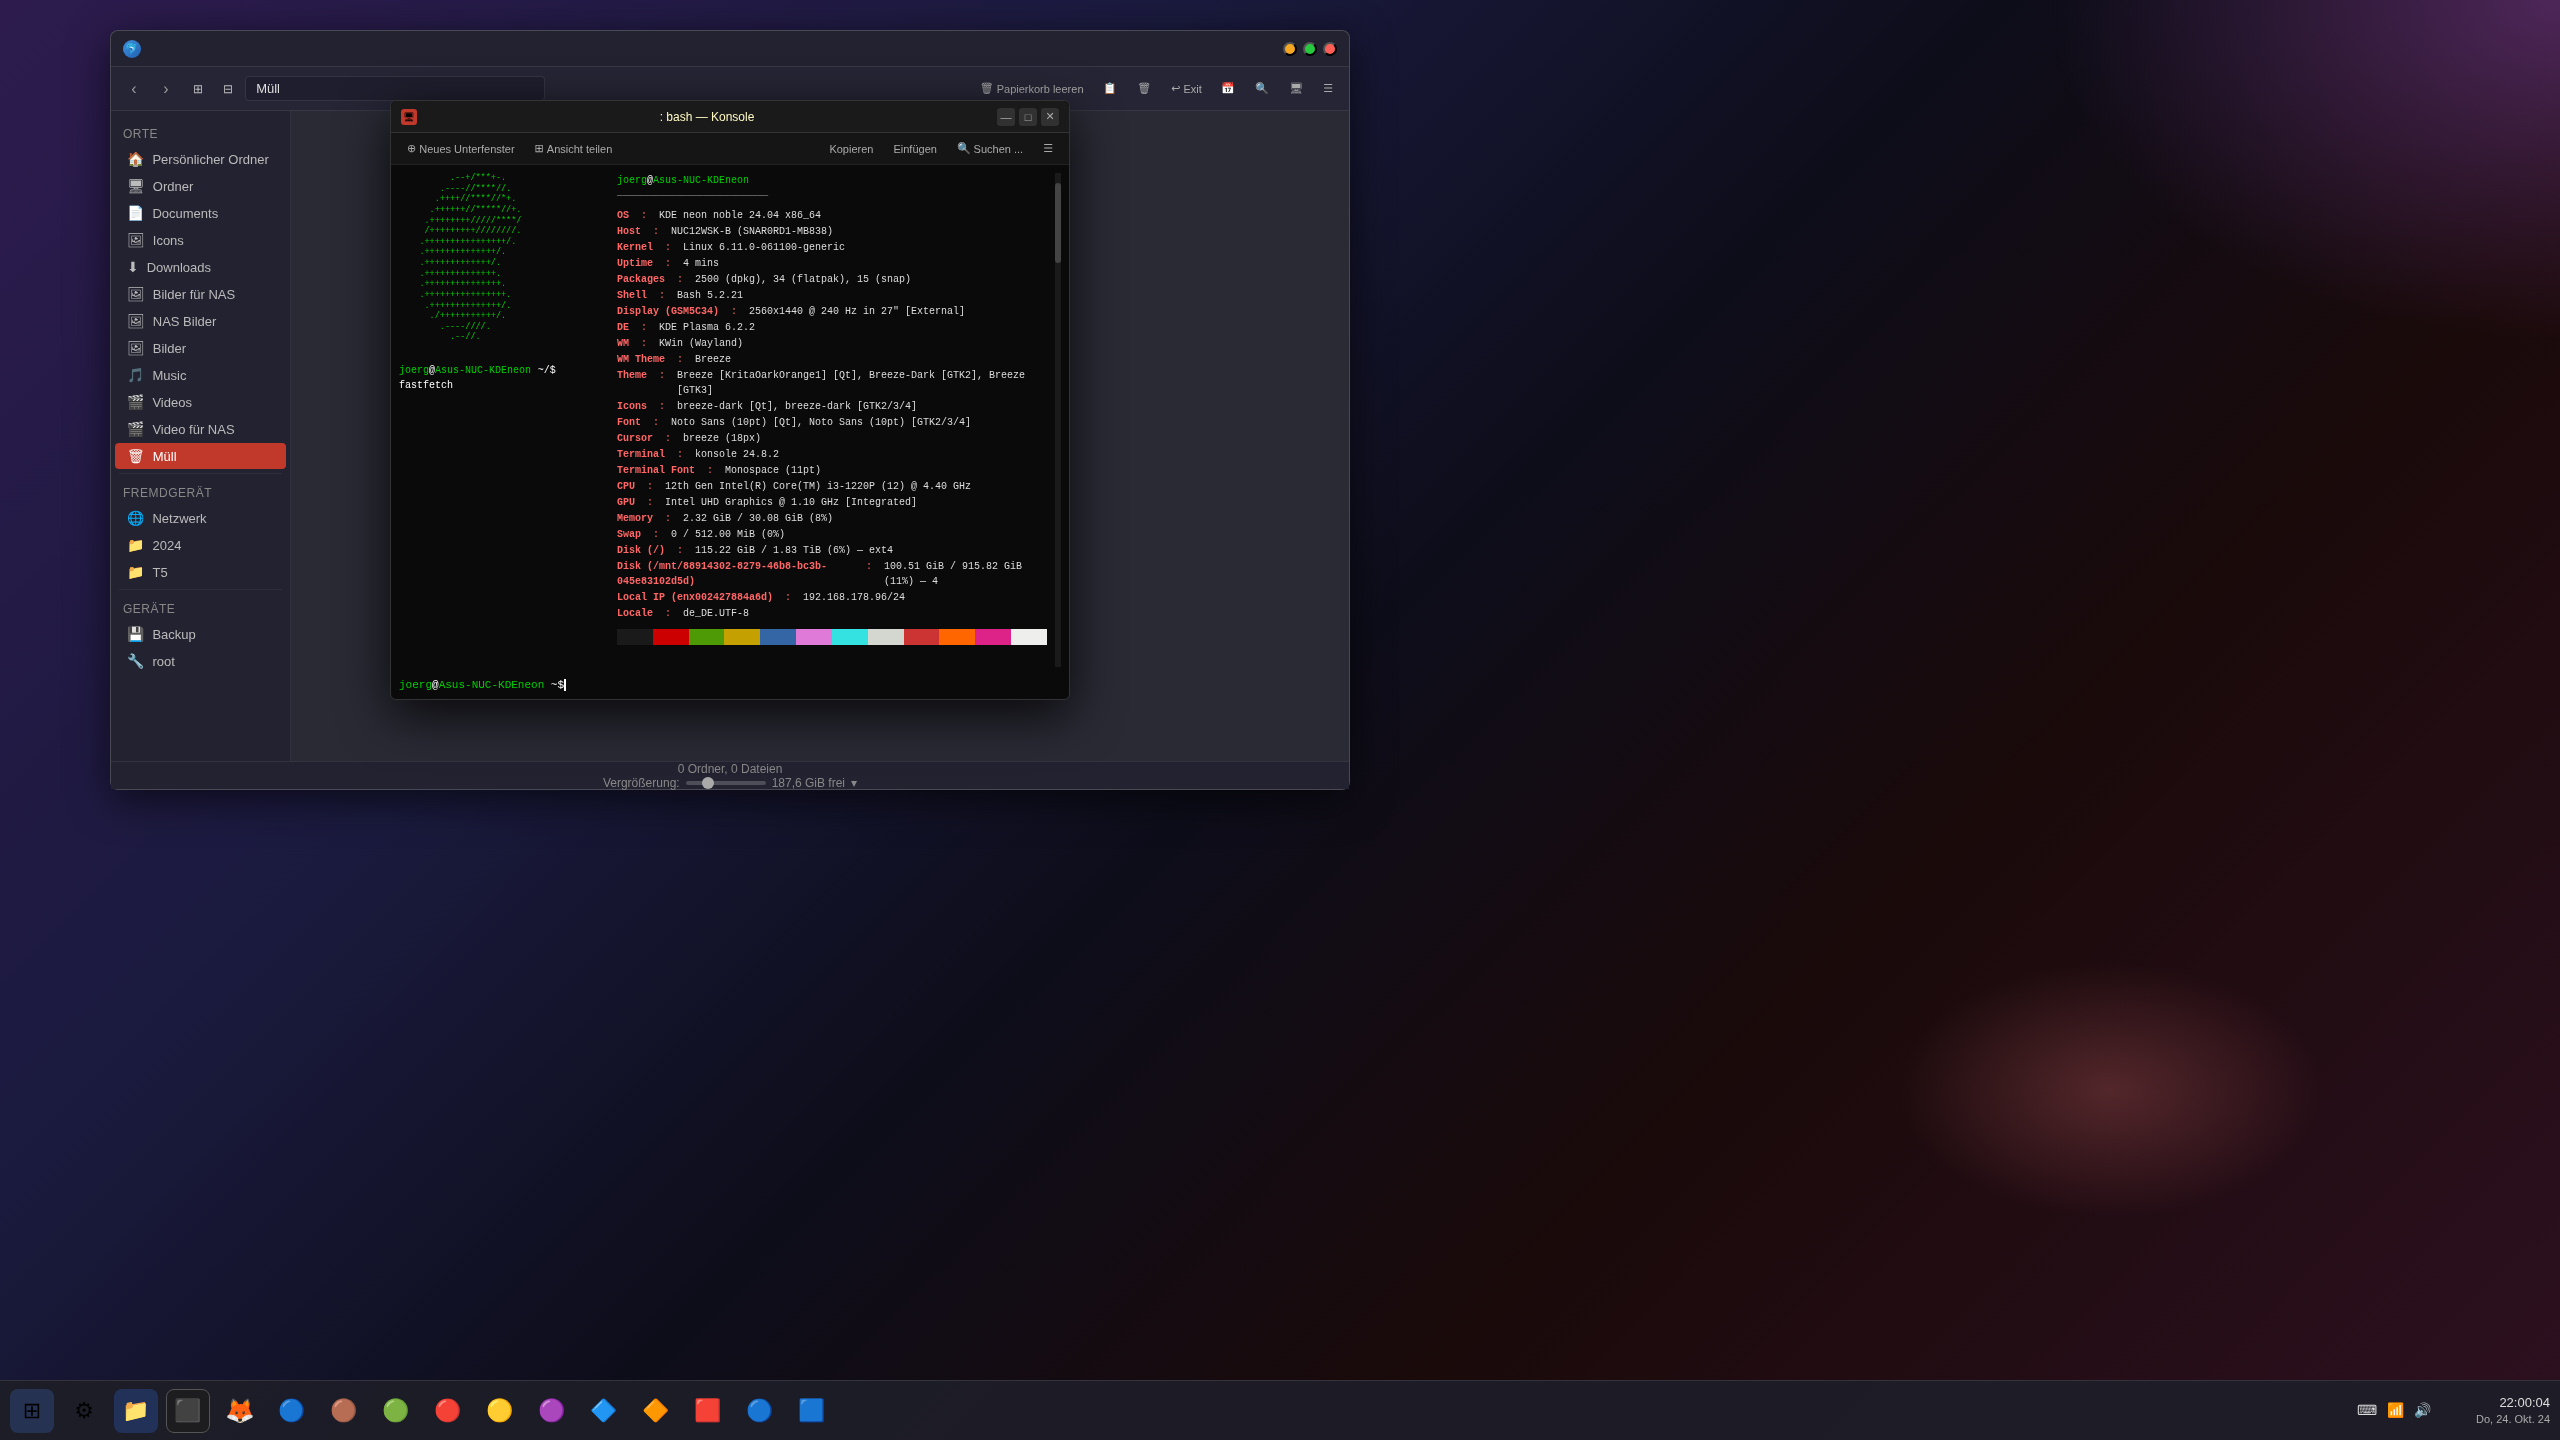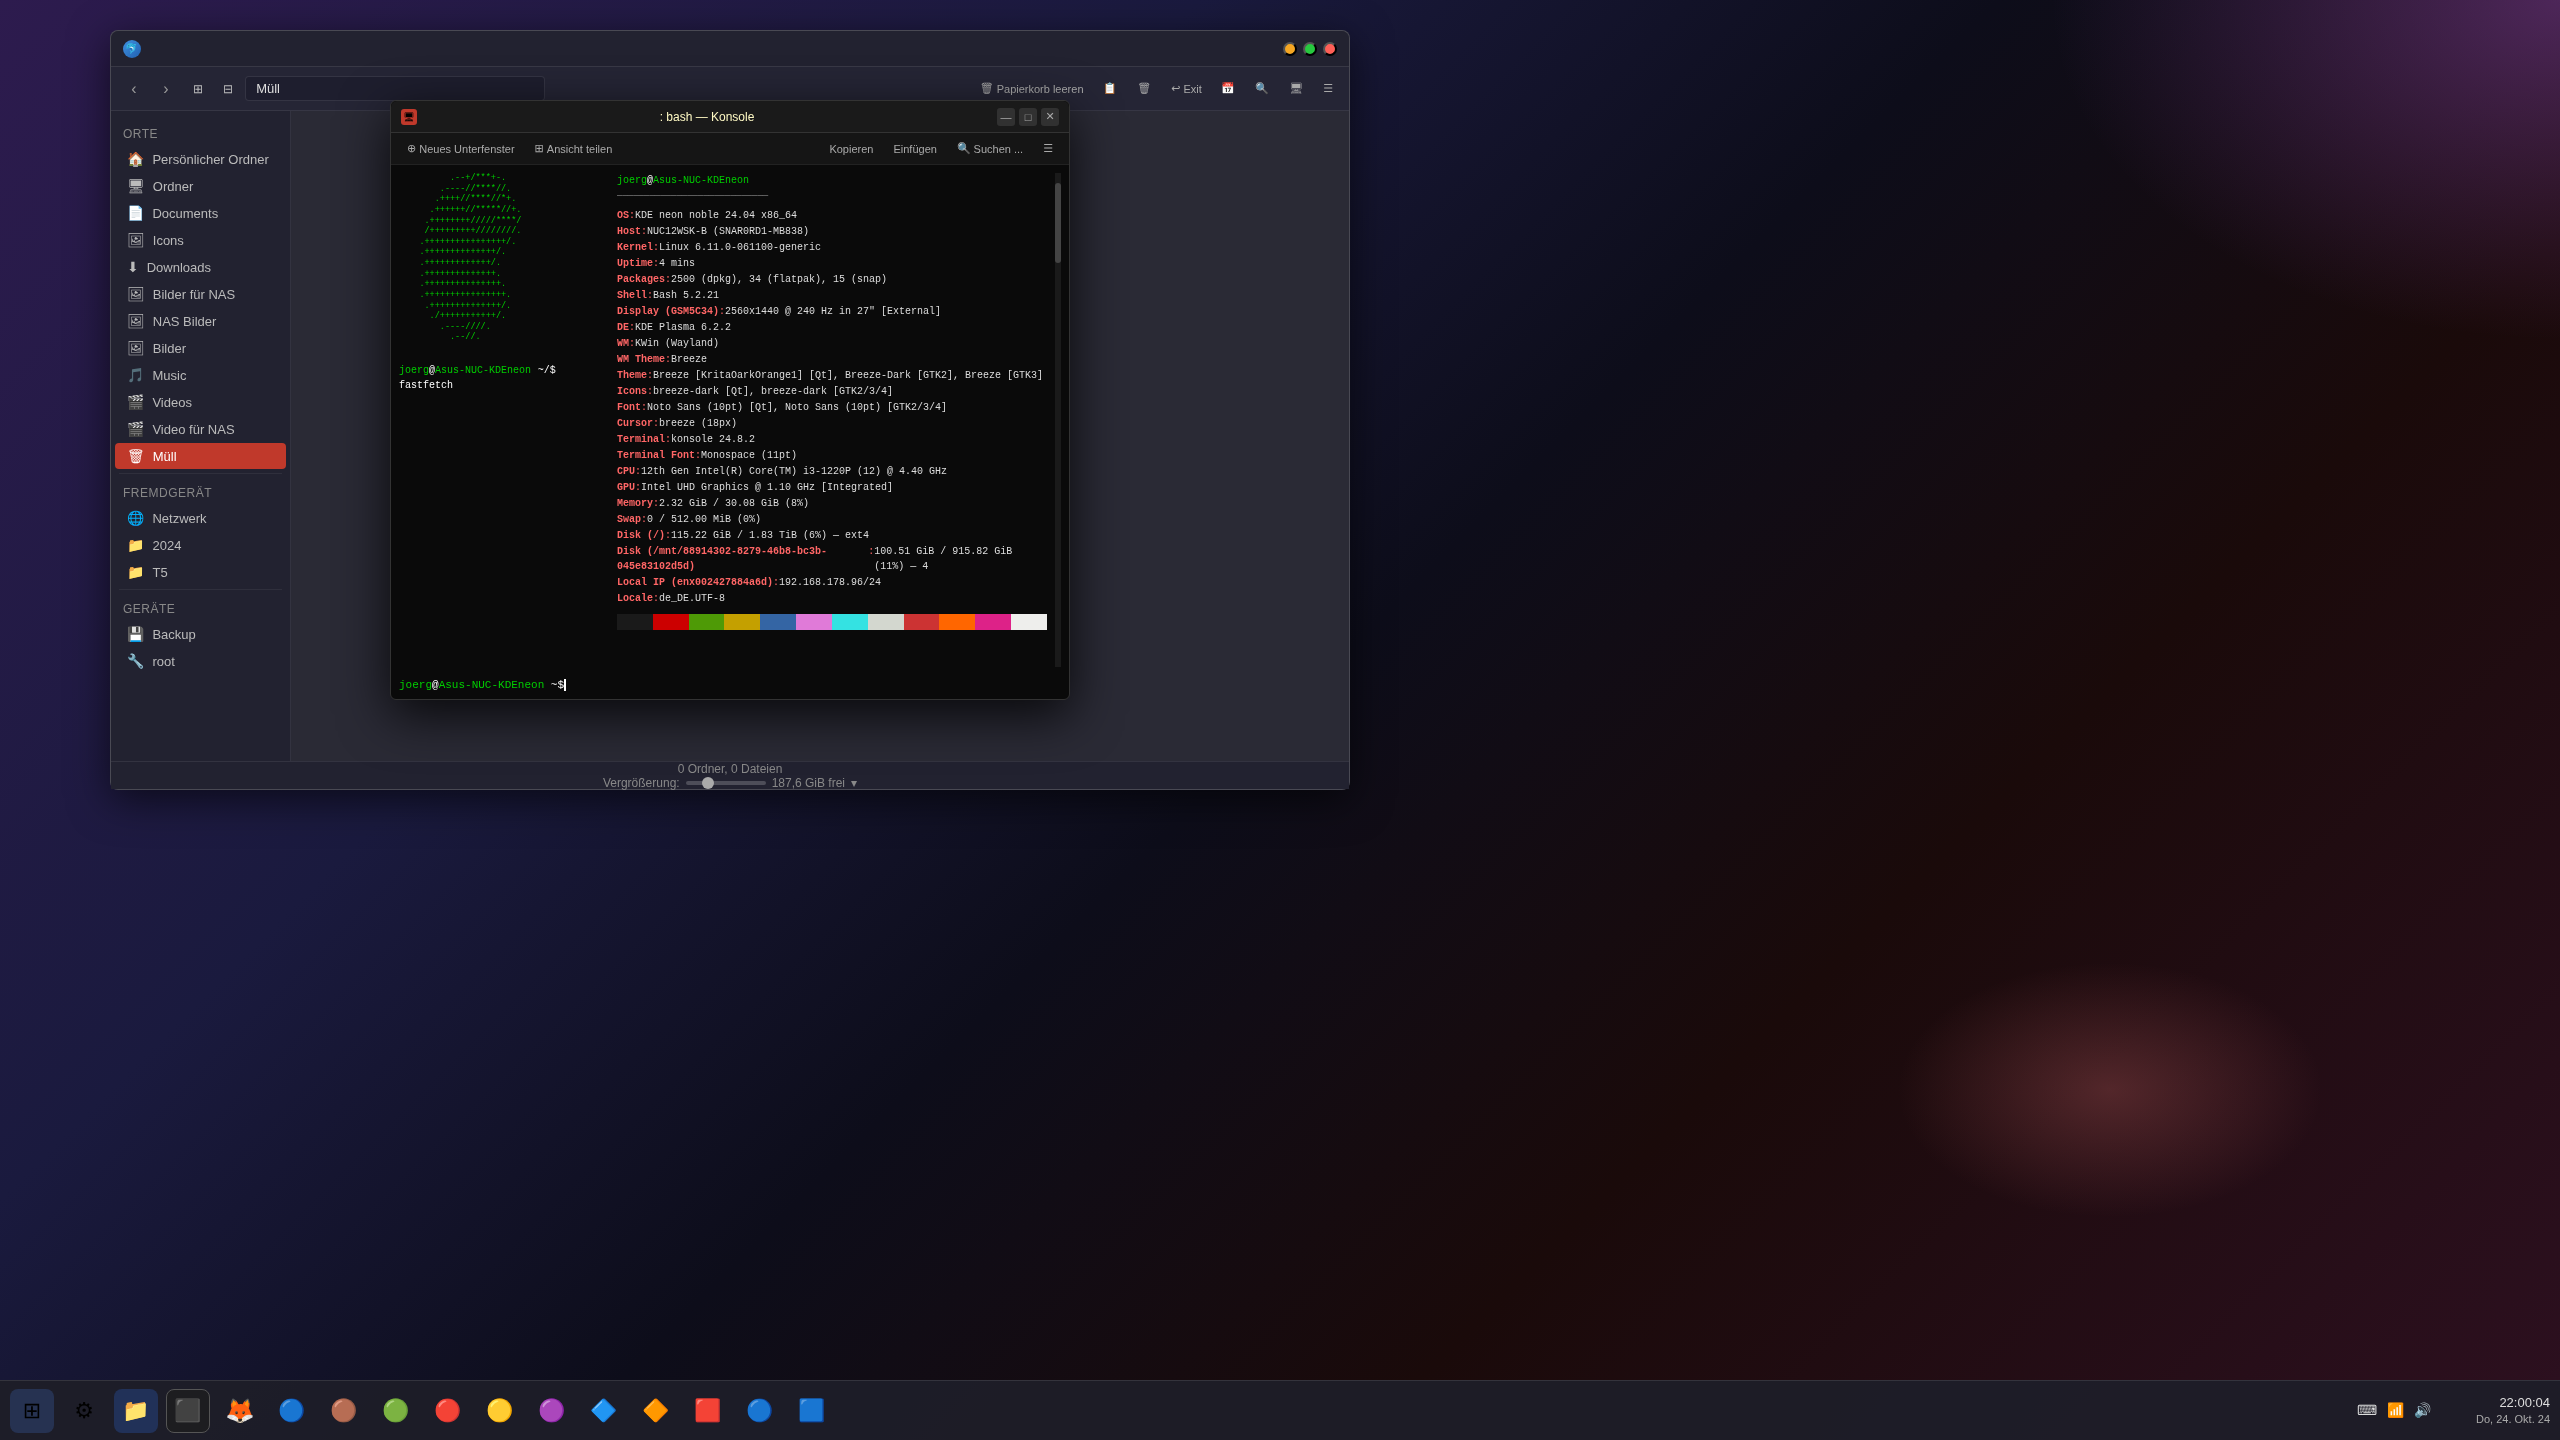--- a/index.html
+++ b/index.html
@@ -347,21 +347,21 @@
     .terminal-left {
       width: 210px;
       flex-shrink: 0;
       color: #00cc00;
     }
     .terminal-right {
       flex: 1;
     }
     .info-line {
       display: flex;
-      gap: 0;
+      gap: 12px;
       margin-bottom: 1px;
     }
     .info-key {
       color: #ff6666;
       font-weight: bold;
     }
     .info-sep {
       color: #ff6666;
     }
     .info-val {

